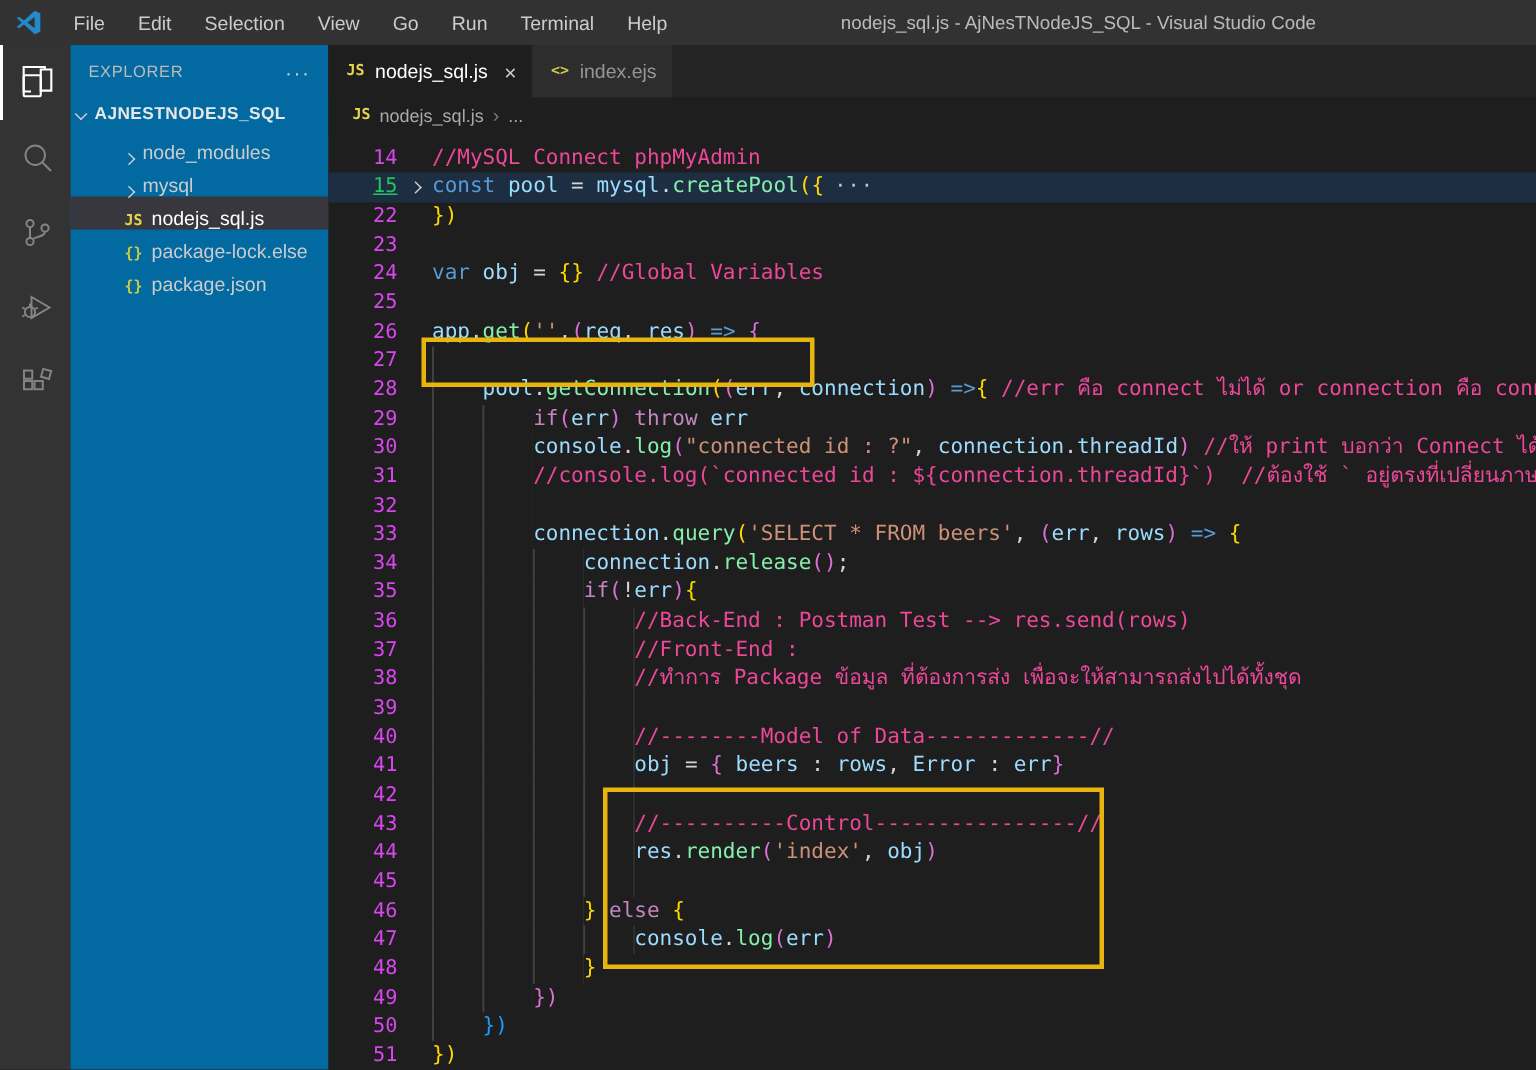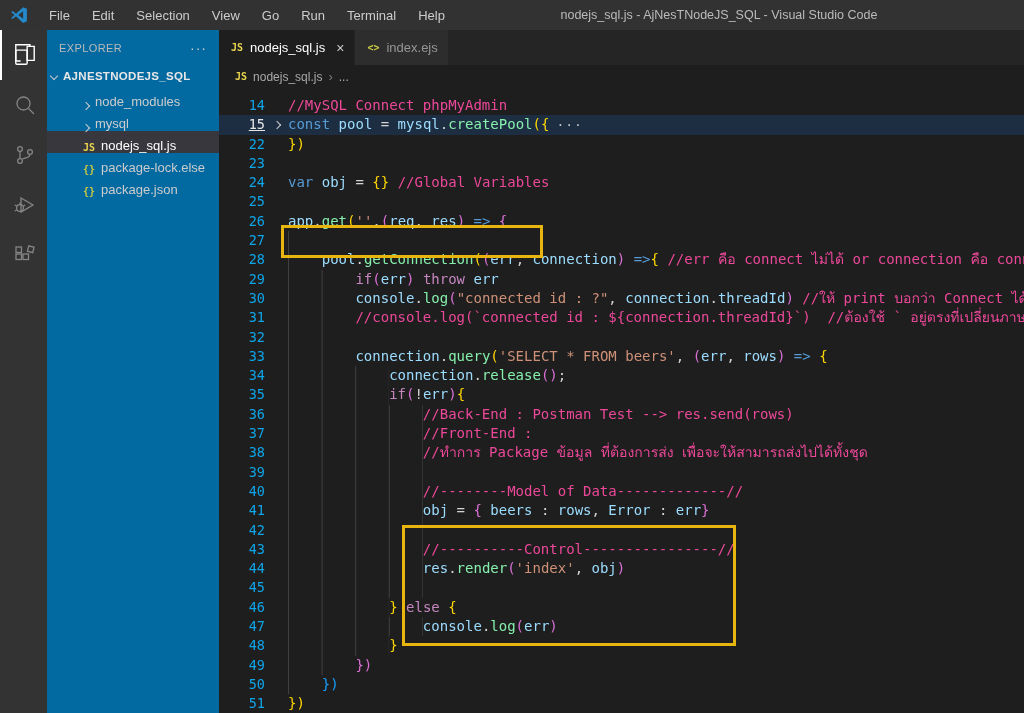--- a/index.html
+++ b/index.html
@@ -50,22 +50,22 @@
   .tab .close { font-size:14px; color:#cccccc; margin-left:4px; }
   .breadcrumb { height:23px; display:flex; align-items:center; gap:6px; padding-left:16px;
     font-size:12px; color:#a9a9a9; background:#1e1e1e; }
   .breadcrumb .sep { color:#7a7a7a; font-size:13px; }
 
   
   .code-area { position:relative; width:805px; height:625px; padding-top:8px;
     font-family:"DejaVu Sans Mono", monospace; font-size:14px; line-height:19.3px; }
   .code-row { height:19.3px; display:flex; white-space:pre; }
   .code-row.hl { background:#1e2e42; }
-  .lnum { width:46px; text-align:right; color:#0ea5e9; flex:0 0 auto; font-size:13.5px; }
-  .code-row.hl .lnum { color:#e5e5e5;text-decoration:underline; }
+  .lnum { width:46px; text-align:right; color:#d946ef; flex:0 0 auto; font-size:13.5px; }
+  .code-row.hl .lnum { color:#22c55e;text-decoration:underline; }
   .foldslot { width:23px; flex:0 0 auto; display:flex; align-items:center; justify-content:center; }
   .codetext { white-space:pre; }
   .cm{color:#ec4899} .kw{color:#569cd6} .ctl{color:#c586c0} .str{color:#ce9178}
   .fn{color:#86efac} .vr{color:#9cdcfe} .pn{color:#d4d4d4}
   .b1{color:#ffd700} .b2{color:#da70d6} .b3{color:#179fff}
   .ind { display:inline-block; background-image:linear-gradient(90deg,#404040 1px,transparent 1px);
     background-size:33.6px 100%; color:transparent; }
   .foldbadge { color:#c8c8c8; margin-left:7px; letter-spacing:1px; font-size:13px; }
   .anno-box { position:absolute; border:3px solid #e7b50e; pointer-events:none; }
 </style>

